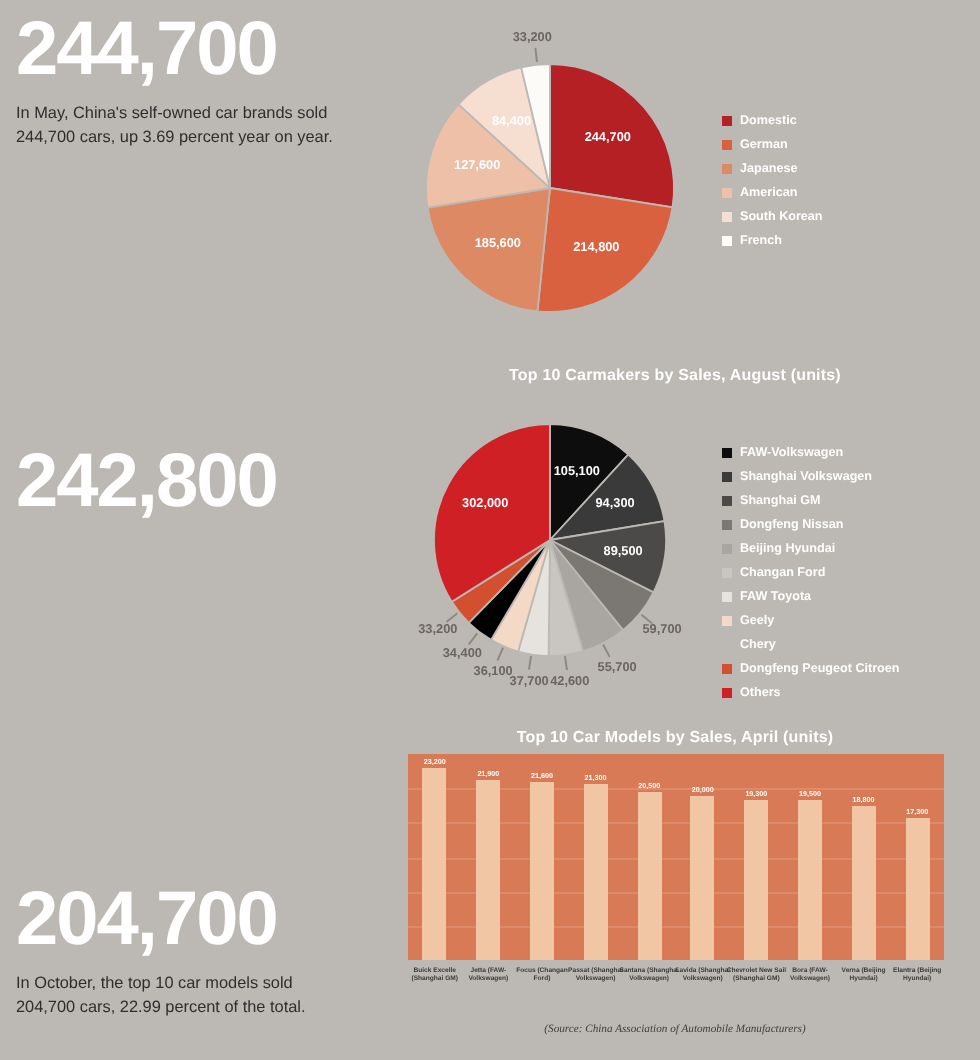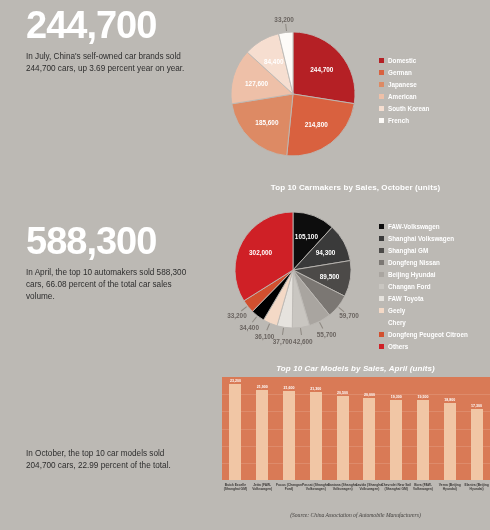--- a/index.html
+++ b/index.html
@@ -4,21 +4,21 @@
 <title>China Car Sales April Infographic</title>
 <style>
   html,body{margin:0;padding:0;}
   body{
     width:490px;height:530px;
     background:#bcb9b4;
     font-family:"Liberation Sans", sans-serif;
     overflow:hidden;
     position:relative;
   }
-  #stage{position:absolute;left:18px;top:0;width:410px;height:530px;}
+  #stage{position:absolute;left:0;top:0;width:410px;height:530px;}
 
   
   .left-col{position:absolute;left:0;top:0;width:185px;height:530px;}
   .stat-block{position:absolute;left:8px;width:175px;}
   .big-num{
     color:#ffffff;
     font-size:38px;
     font-weight:bold;
     letter-spacing:-1px;
     line-height:1;
@@ -59,21 +59,21 @@
   .leader{position:absolute;background:#8d8881;}
 
   
   .legend{position:absolute;}
   .legend-row{display:flex;align-items:center;margin-bottom:1px;height:11px;}
   .swatch{width:5px;height:5px;margin-right:4px;flex:0 0 auto;}
   .legend-label{font-size:6.3px;color:#ffffff;font-weight:bold;white-space:nowrap;}
 
   
   #barPanel{left:185px;top:362px;width:305px;height:168px;background:#bcb9b4;}
-  #barTitle{position:absolute;left:0;top:2px;width:305px;font-style:italic;}
+  #barTitle{position:absolute;left:0;top:2px;width:305px;}
   #barPlot{
     position:absolute;left:19px;top:15px;width:268px;height:103px;
     background:#d97a56;
   }
   .grid-line{position:absolute;left:0;width:100%;height:1px;background:rgba(255,255,255,.13);}
   .bar{position:absolute;bottom:0;background:#f1c6a5;}
   .bar-val{
     position:absolute;
     font-size:3.6px;
     color:#ffffff;
@@ -103,29 +103,29 @@
 </style>
 </head>
 <body>
 
 <div id="stage">
 
   <div class="left-col">
 
     <div class="stat-block" id="block1">
       <div class="big-num">244,700</div>
-      <div class="stat-desc">In July, China's self-owned car brands sold 244,700 cars, up 3.69 percent year on year.</div>
+      <div class="stat-desc">In May, China's self-owned car brands sold 244,700 cars, up 3.69 percent year on year.</div>
     </div>
 
     <div class="stat-block" id="block2">
-      <div class="big-num">588,300</div>
-      <div class="stat-desc">In April, the top 10 automakers sold 588,300 cars, 66.08 percent of the total car sales volume.</div>
+      <div class="big-num">242,800</div>
     </div>
 
     <div class="stat-block" id="block3">
+      <div class="big-num">204,700</div>
       <div class="stat-desc">In October, the top 10 car models sold 204,700 cars, 22.99 percent of the total.</div>
     </div>
 
   </div>
 
   <div class="panel" id="pie1Panel" style="left:185px;top:0;width:305px;height:170px;">
     <div class="pie-wrap" id="pie1Wrap" style="left: 12px; top: 22px; width: 175px; height: 150px;">
         <svg width="175" height="150" style="position: absolute; left: 0px; top: 0px;">
           <path d="M 78 72 L 78 10 A 62 62 0 0 1 139.24571984569332 81.6416700100577 Z" fill="#b52025" stroke="#bcb9b4" stroke-width="0.9"></path>
           <path d="M 78 72 L 139.24571984569332 81.6416700100577 A 62 62 0 0 1 71.73177675385256 133.68232629640727 Z" fill="#d9613f" stroke="#bcb9b4" stroke-width="0.9"></path>
@@ -164,21 +164,21 @@
           <span class="legend-label">South Korean</span>
         </div>
         <div class="legend-row">
           <span class="swatch" style="background: rgb(253, 251, 248);"></span>
           <span class="legend-label">French</span>
         </div>
       </div>
   </div>
 
   <div class="panel" id="pie2Panel" style="left:185px;top:176px;width:305px;height:180px;">
-    <div class="panel-title" style="position:absolute;left:0;top:7px;width:305px;">Top 10 Carmakers by Sales, October (units)</div>
+    <div class="panel-title" style="position:absolute;left:0;top:7px;width:305px;">Top 10 Carmakers by Sales, August (units)</div>
     <div class="pie-wrap" id="pie2Wrap" style="left: 8px; top: 26px; width: 175px; height: 155px;">
         <svg width="175" height="155" style="position: absolute; left: 0px; top: 0px;">
           <path d="M 82 68 L 82 10 A 58 58 0 0 1 121.18276499227841 25.236570208180424 Z" fill="#0d0d0d" stroke="#bcb9b4" stroke-width="0.9"></path>
           <path d="M 82 68 L 121.18276499227841 25.236570208180424 A 58 58 0 0 1 139.2259729526111 58.55605910506515 Z" fill="#3a3a3a" stroke="#bcb9b4" stroke-width="0.9"></path>
           <path d="M 82 68 L 139.2259729526111 58.55605910506515 A 58 58 0 0 1 133.7612799322571 94.16810844853936 Z" fill="#4c4a48" stroke="#bcb9b4" stroke-width="0.9"></path>
           <path d="M 82 68 L 133.7612799322571 94.16810844853936 A 58 58 0 0 1 118.53264928867213 113.04847984062152 Z" fill="#7b7773" stroke="#bcb9b4" stroke-width="0.9"></path>
           <path d="M 82 68 L 118.53264928867213 113.04847984062152 A 58 58 0 0 1 98.49038687804675 123.60635881454876 Z" fill="#a9a5a0" stroke="#bcb9b4" stroke-width="0.9"></path>
           <path d="M 82 68 L 98.49038687804675 123.60635881454876 A 58 58 0 0 1 81.28369415251855 125.99557660660737 Z" fill="#c9c6c1" stroke="#bcb9b4" stroke-width="0.9"></path>
           <path d="M 82 68 L 81.28369415251855 125.99557660660737 A 58 58 0 0 1 66.05981835720584 123.76657250714561 Z" fill="#e6e3de" stroke="#bcb9b4" stroke-width="0.9"></path>
           <path d="M 82 68 L 66.05981835720584 123.76657250714561 A 58 58 0 0 1 52.519826354178946 117.94916777897544 Z" fill="#f4d9c6" stroke="#bcb9b4" stroke-width="0.9"></path>

